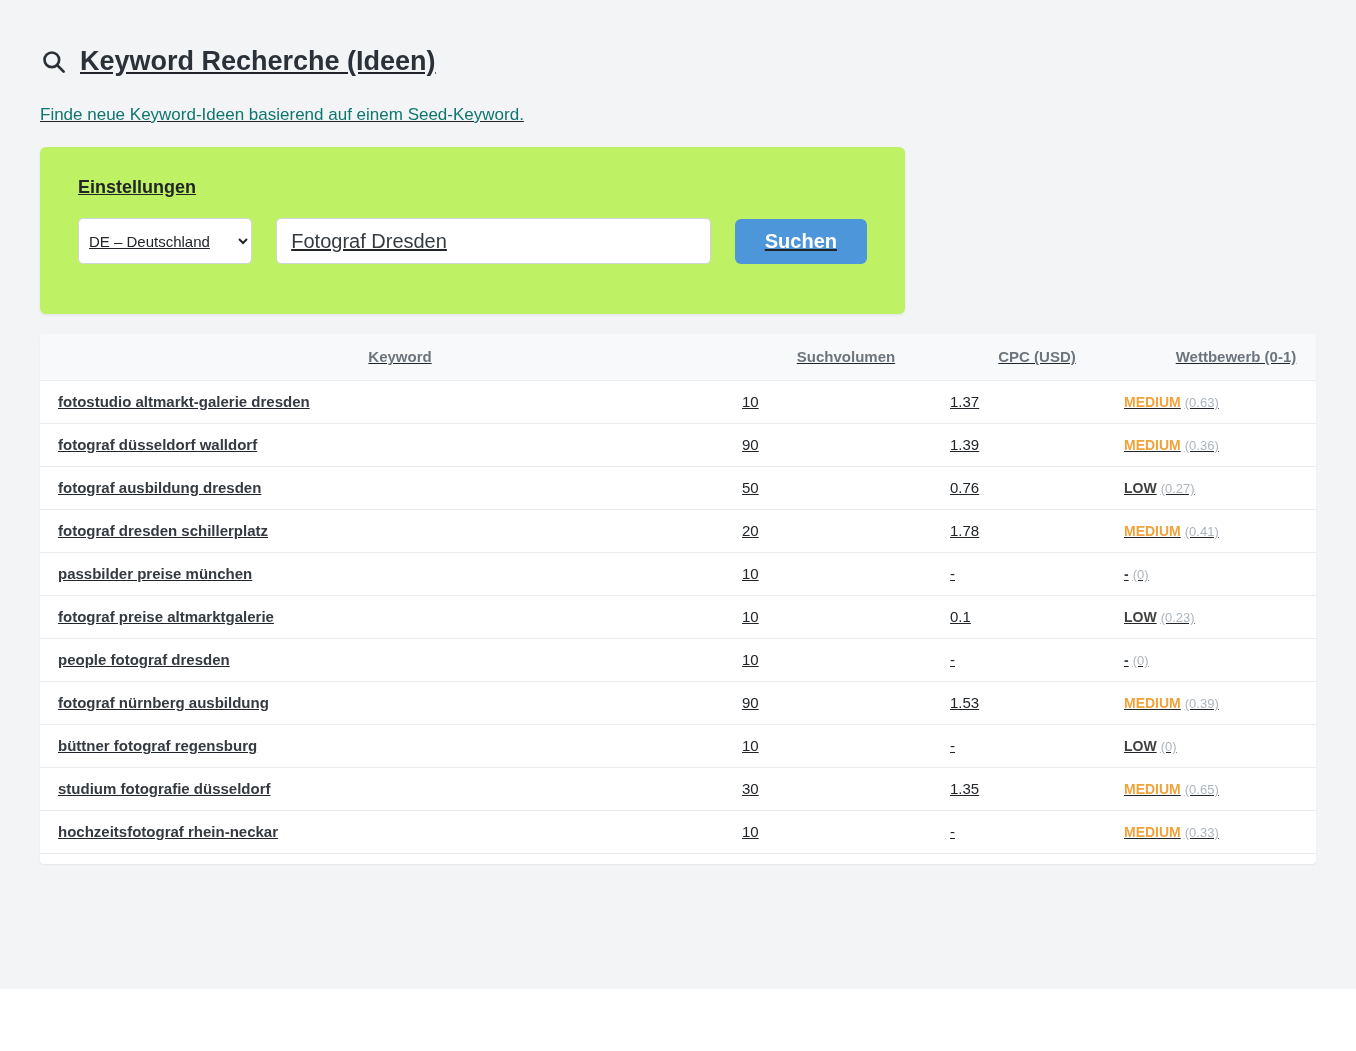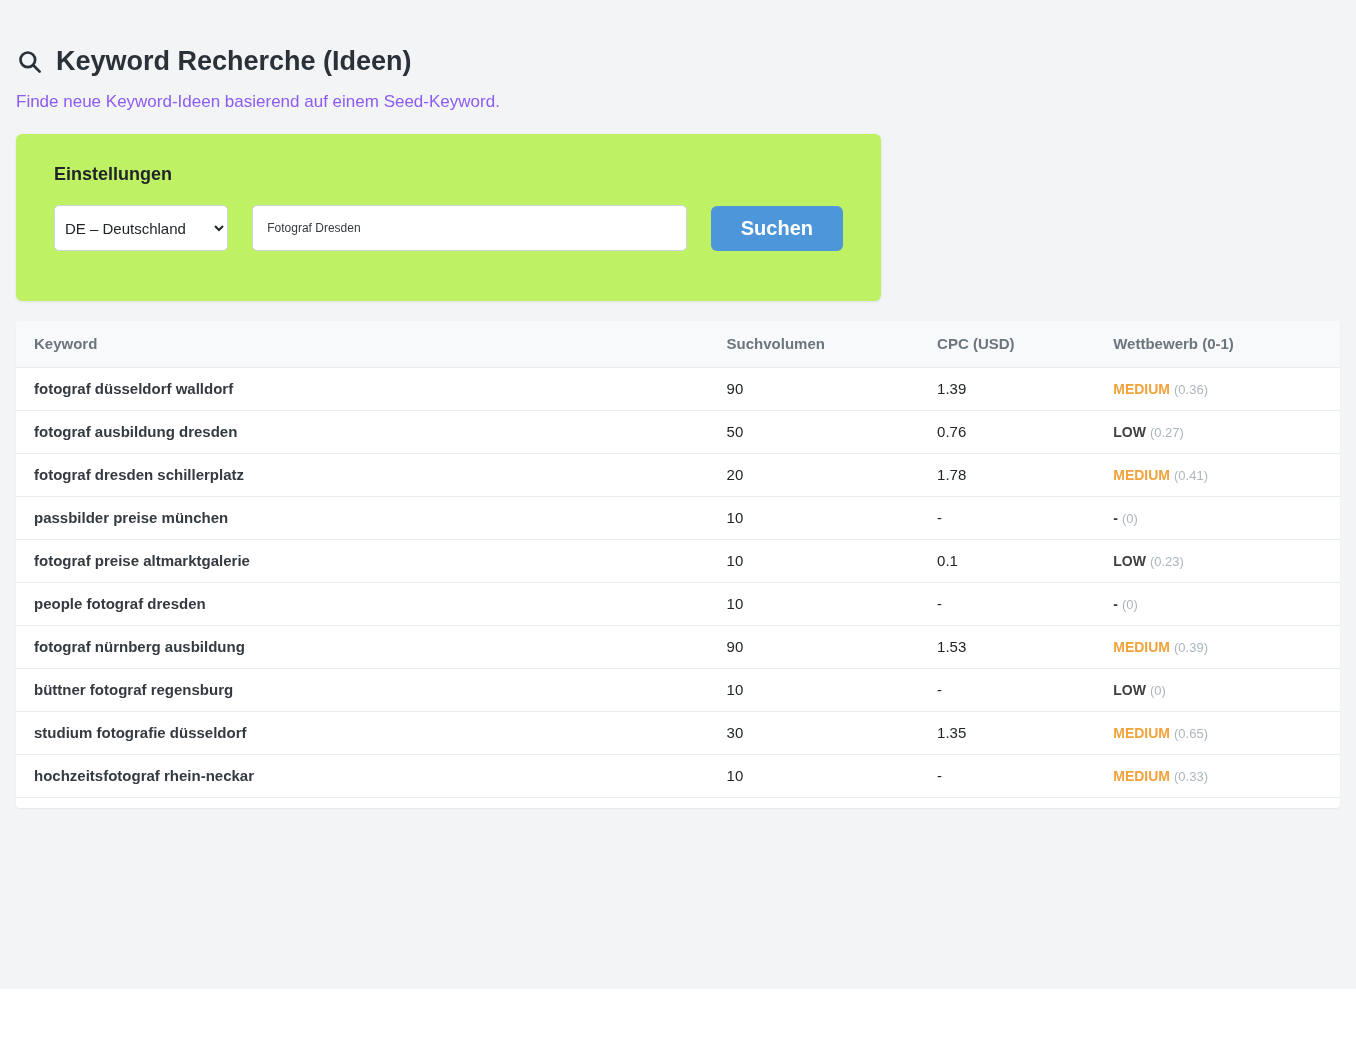--- a/index.html
+++ b/index.html
@@ -9,36 +9,36 @@
     font-family: "Liberation Sans", sans-serif;
     color: #212529;
   }
   .page {
     width: 1356px;
     min-height: 1051px;
     margin: 0 auto;
     display: flex;
     flex-direction: column;
   }
-  .content { padding: 0 16px; flex: 1 0 auto; }
+  .content { padding: 0 40px; flex: 1 0 auto; text-decoration: underline; }
 
   
   .page-header { margin-top: 46px; }
   .title-row { display: flex; align-items: center; gap: 13px; }
   .title-row h1 {
     margin: 0;
     font-size: 27px;
     font-weight: bold;
     color: #2b3138;
   }
   .search-glyph { display: inline-flex; align-items: center; }
   .subtitle {
-    margin-top: 15px;
+    margin-top: 28px;
     font-size: 17px;
-    color: #8b5cf6;
+    color: #0f766e;
   }
 
   
   .settings-card {
     background: #bef264;
     border-radius: 6px;
     box-shadow: 0 1px 3px rgba(0,0,0,0.08);
     margin-top: 22px;
     width: 865px;
     padding: 30px 38px 50px 38px;
@@ -59,21 +59,21 @@
     font-size: 15px;
     padding: 0 6px;
     color: #212529;
     font-family: inherit;
   }
   input.seed {
     height: 46px;
     width: 444px;
     border: 1px solid #ced4da;
     border-radius: 5px;
-    font-size: 12px;
+    font-size: 20px;
     padding: 0 14px;
     color: #343a40;
     font-family: inherit;
   }
   button.search-btn {
     height: 45px;
     padding: 0 30px;
     background: #4d96da;
     border: none;
     border-radius: 6px;
@@ -88,21 +88,21 @@
   .table-card {
     background: #ffffff;
     margin-top: 20px;
     border-radius: 4px;
     box-shadow: 0 1px 2px rgba(0,0,0,0.06);
     padding-bottom: 10px;
     overflow: hidden;
   }
   table { width: 100%; border-collapse: collapse; table-layout: fixed; }
   thead th {
-    text-align: left;
+    text-align: center;
     font-size: 15px;
     font-weight: bold;
     color: #6c757d;
     background: #f8f9fa;
     height: 46px;
     padding: 0;
     border-bottom: 1px solid #e9ecef;
   }
   th.col-keyword, td.cell-keyword { padding-left: 18px; }
   tbody td {
@@ -169,20 +169,28 @@
         <thead>
           <tr>
             <th class="col-keyword">Keyword</th>
             <th>Suchvolumen</th>
             <th>CPC (USD)</th>
             <th>Wettbewerb (0-1)</th>
           </tr>
         </thead>
         <tbody>
           <tr>
+            <td class="cell-keyword">fotostudio altmarkt-galerie dresden</td>
+            <td>10</td>
+            <td>1.37</td>
+            <td>
+              <span class="comp-label" data-level="medium">MEDIUM</span><span class="comp-score">(0.63)</span>
+            </td>
+          </tr>
+          <tr>
             <td class="cell-keyword">fotograf düsseldorf walldorf</td>
             <td>90</td>
             <td>1.39</td>
             <td>
               <span class="comp-label" data-level="medium">MEDIUM</span><span class="comp-score">(0.36)</span>
             </td>
           </tr>
           <tr>
             <td class="cell-keyword">fotograf ausbildung dresden</td>
             <td>50</td>

